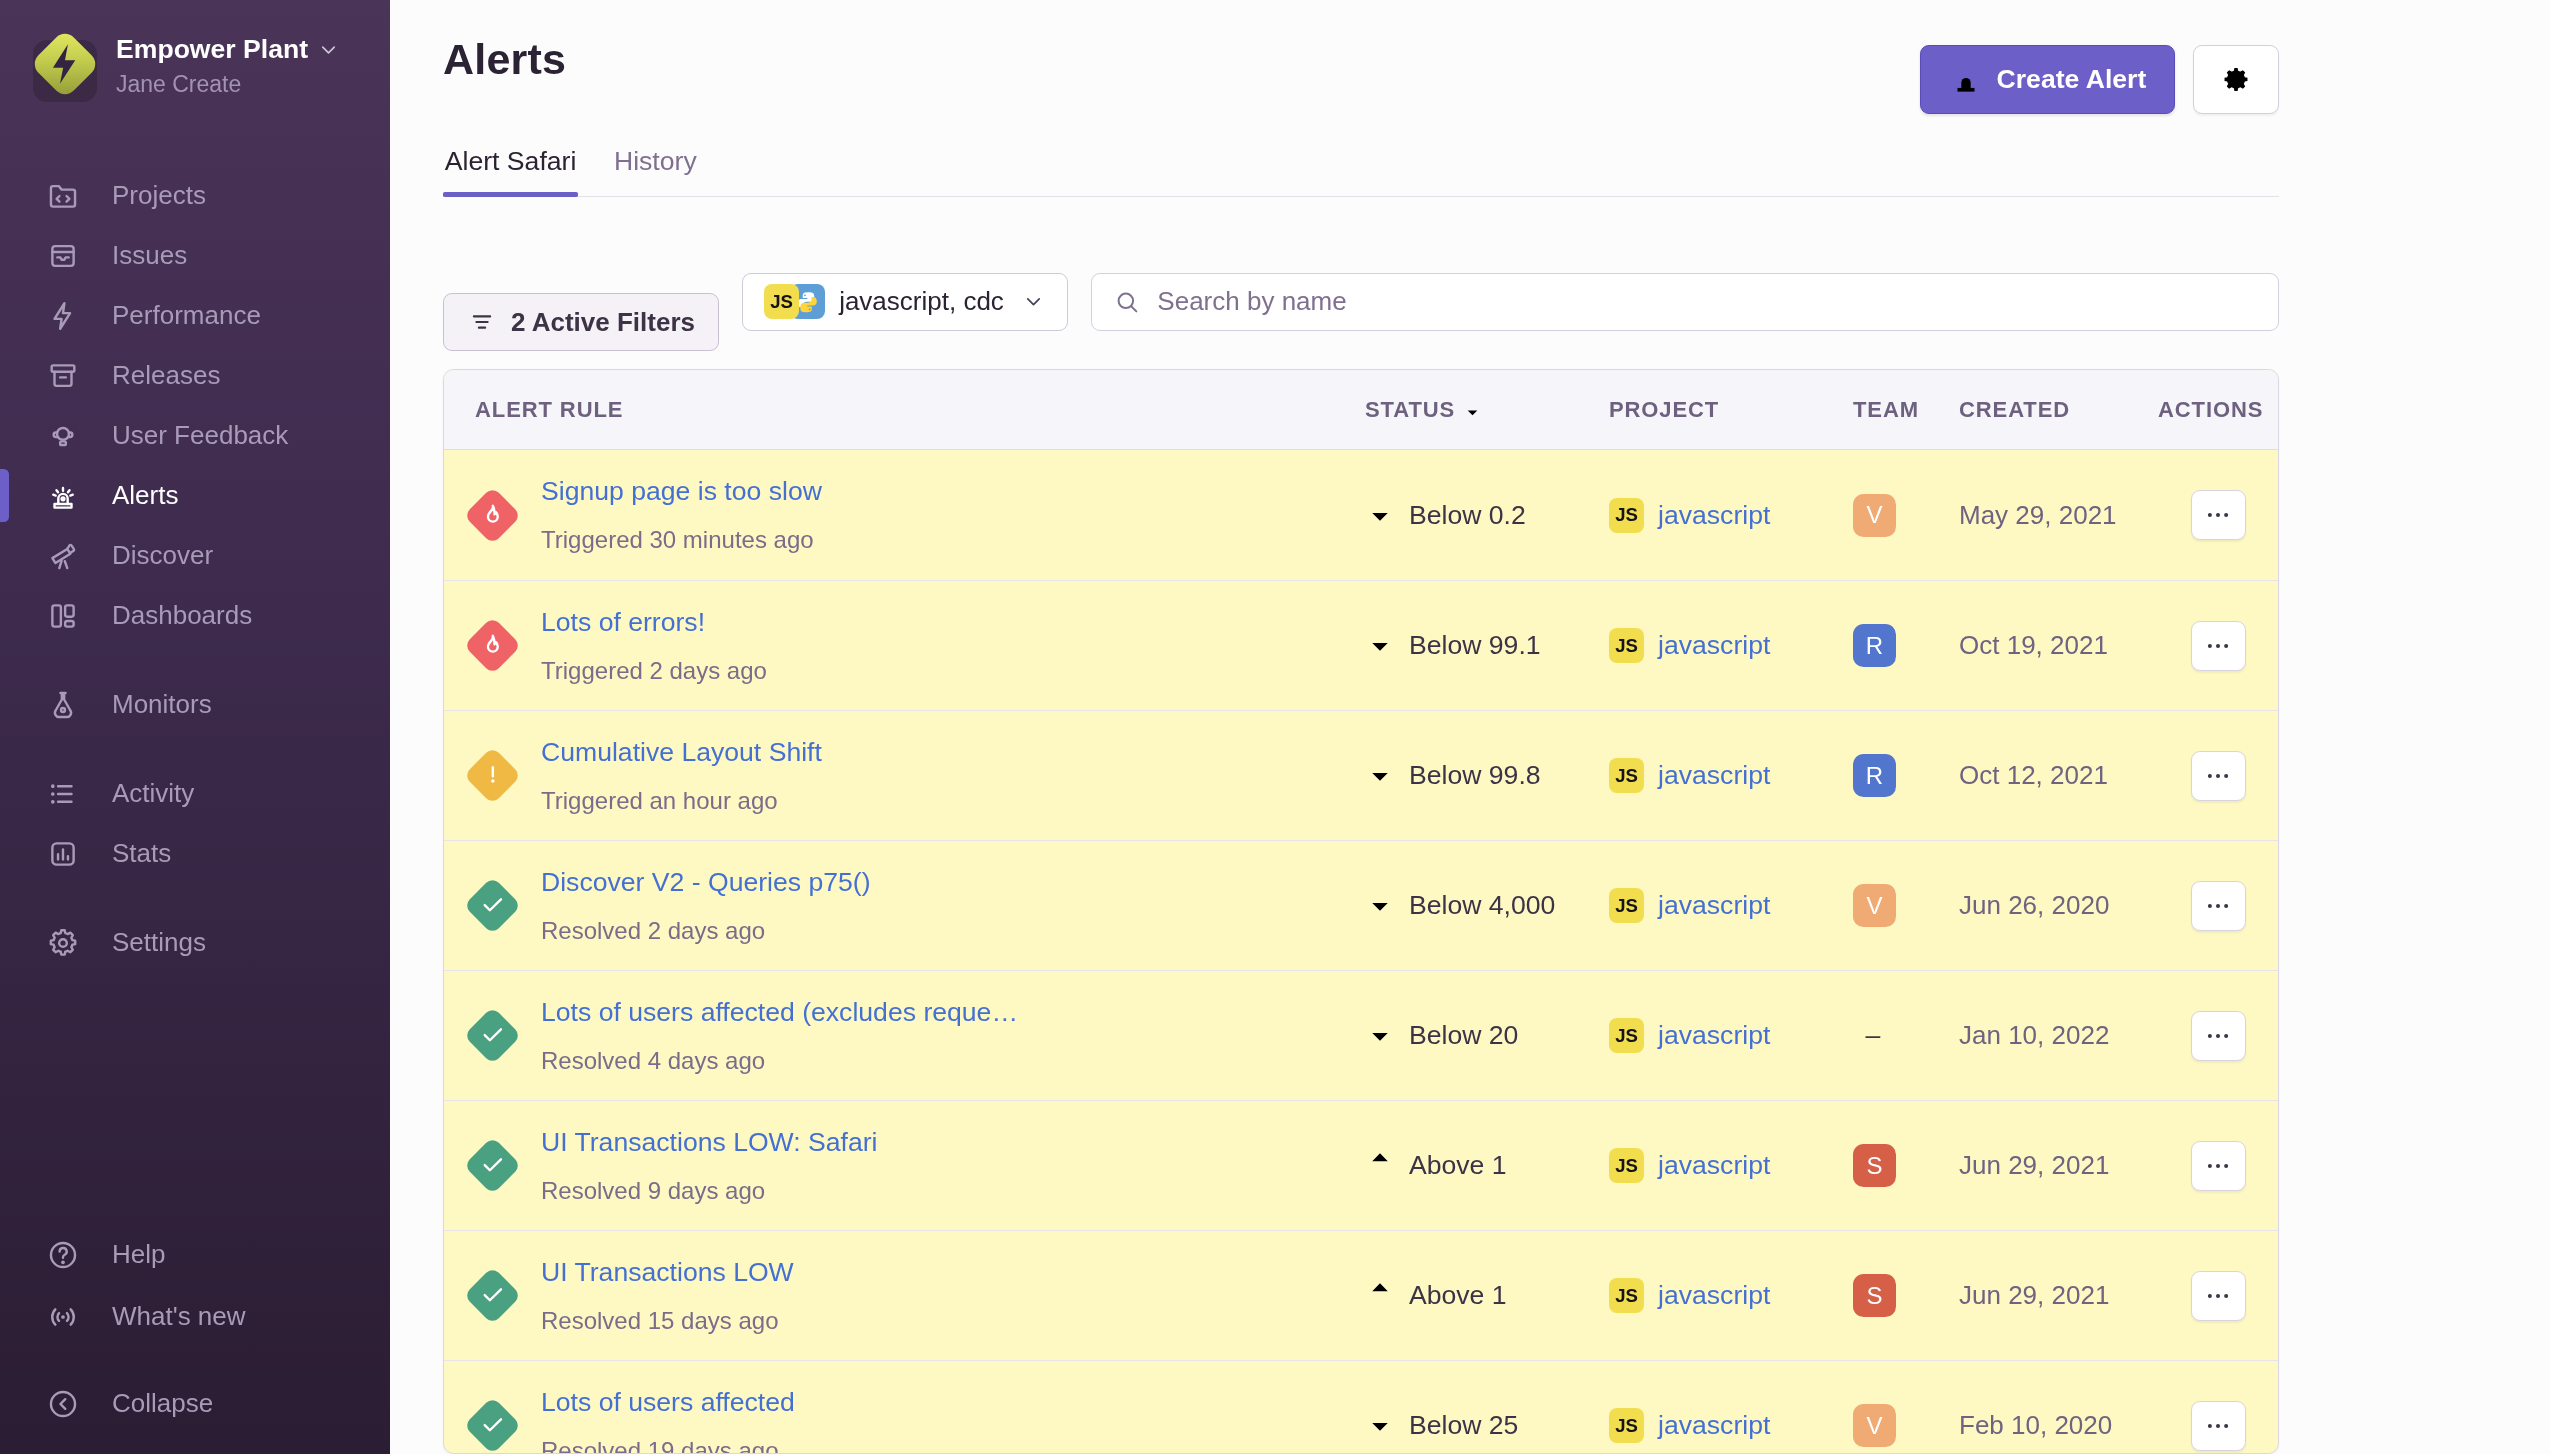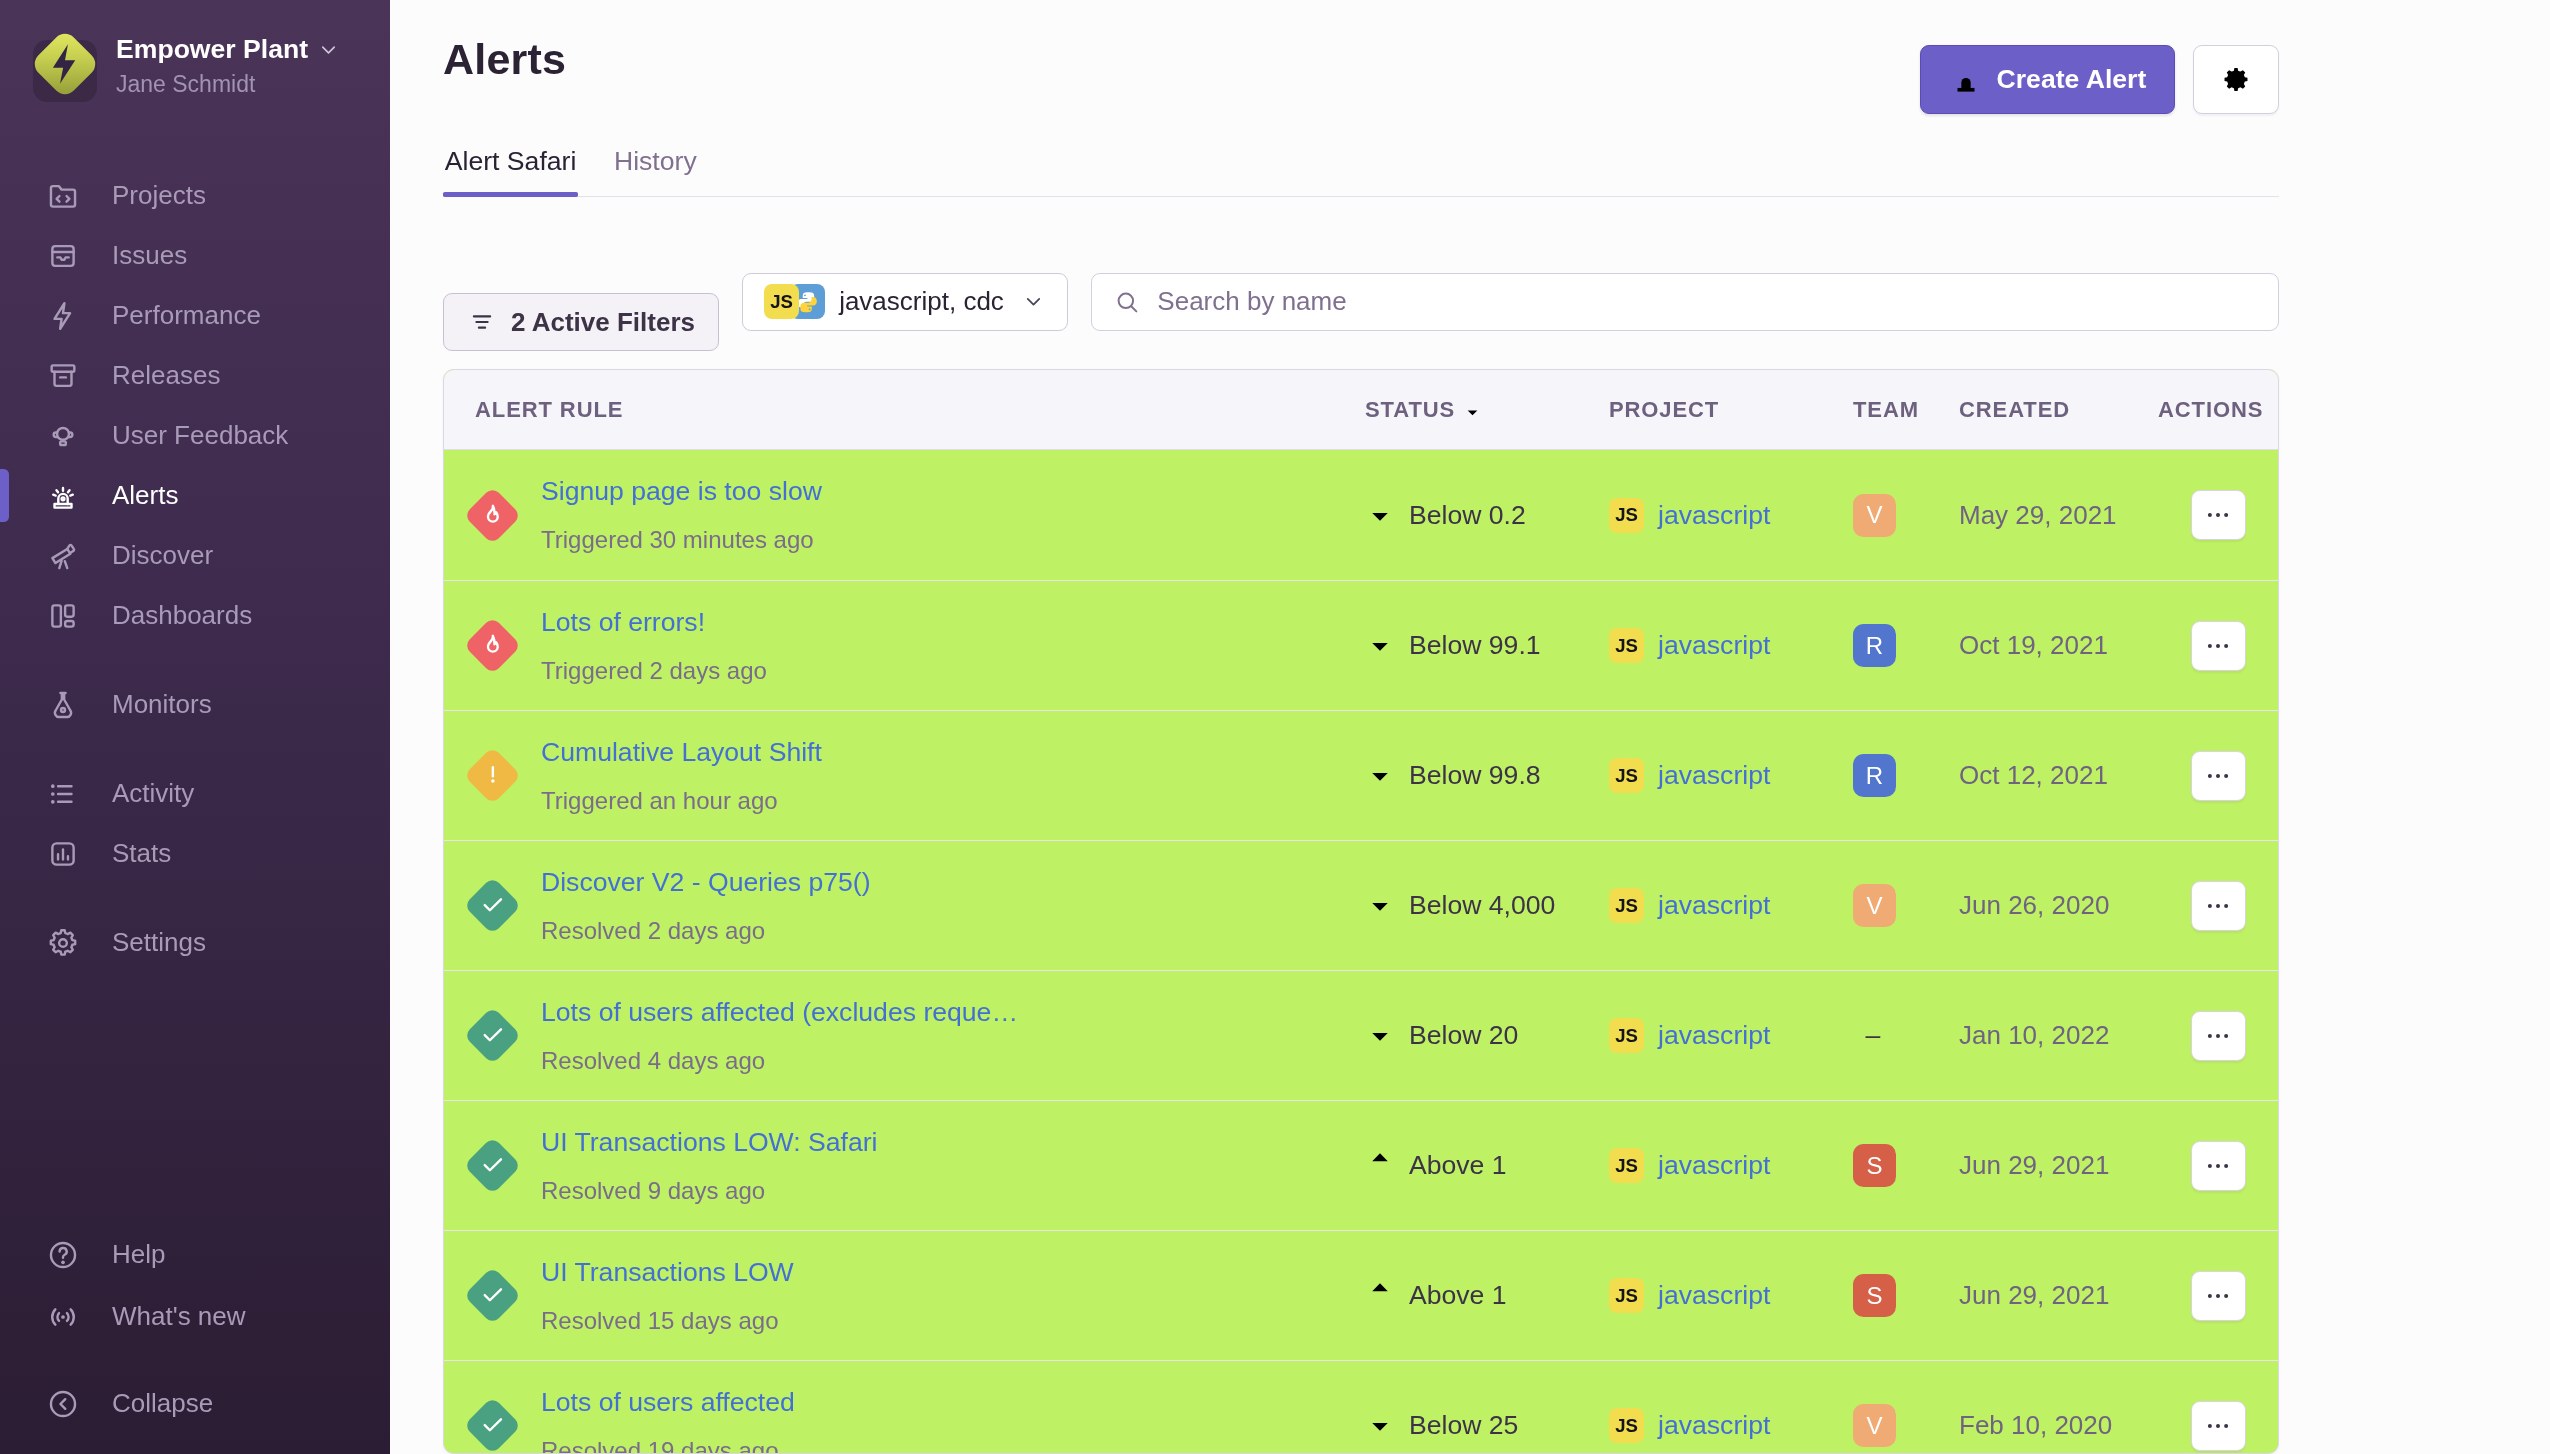--- a/index.html
+++ b/index.html
@@ -73,21 +73,21 @@
   .pbadge.py svg { width:26.6px; height:26.6px; }
   .chev { width:25px; height:25px; color:#4a4458; margin-left:3.5px; }
   .search-box { flex:1; display:flex; align-items:center; gap:16px; height:58px; padding:0 21px;
     background:#fff; border:0.9px solid #d4cede; border-radius:8.9px; }
   .search-box svg { width:28px; height:28px; color:#80708f; flex:0 0 28px; }
   .search-box input { border:none; outline:none; flex:1; font-size:26px; color:#2b2233;
     font-family:"Liberation Sans",sans-serif; background:transparent; }
   .search-box input::placeholder { color:#80708f; }
 
   
-  .panel { margin-top:17.7px; background:#bef264; border:0.9px solid #dcd7e3; border-radius:10.6px;
+  .panel { margin-top:17.7px; background:#fef9c3; border:0.9px solid #dcd7e3; border-radius:10.6px;
     overflow:hidden; height:1142px; box-shadow:0 1.8px 3.5px rgba(43,34,51,.04); }
   .grid-cols { display:grid; grid-template-columns:97px 1fr 244px 244px 106px 199px 120px; align-items:center; }
   .t-head { height:80px; background:#f6f5f9; border-bottom:0.9px solid #e0dce6; }
   .th { font-size:22px; font-weight:700; text-transform:uppercase; letter-spacing:0.9px; color:#6e617f;
     display:flex; align-items:center; gap:7px; }
   .th.first { grid-column:1 / 3; padding-left:31px; }
   .th svg { width:21px; height:21px; stroke-width:2; }
   .t-row { height:130px; }
   .t-row + .t-row { border-top:0.9px solid #e7e4ec; }
   .cell-icon { display:flex; align-items:center; justify-content:center; }
@@ -133,21 +133,21 @@
             </svg>
         </div>
       </div>
       <div class="org-texts">
         <div class="org-name-row">
           <span class="org-name">Empower Plant</span>
           <svg class="org-chevron stroked" viewBox="0 0 24 24">
               <path d="M6 9.5l6 6 6-6"></path>
             </svg>
         </div>
-        <div class="org-user">Jane Schmidt</div>
+        <div class="org-user">Jane Create</div>
       </div>
     </div>
     <nav class="nav" id="nav">
         <div class="nav-item">
           <span class="nicon">
             <svg viewBox="0 0 24 24">
               <path d="M3.5 6.5A1.5 1.5 0 0 1 5 5h4l2 2.5h8A1.5 1.5 0 0 1 20.5 9v9a1.5 1.5 0 0 1-1.5 1.5H5A1.5 1.5 0 0 1 3.5 18z"></path>
               <path d="M9.5 12l-2 2 2 2M14.5 12l2 2-2 2"></path>
             </svg>
           </span>

